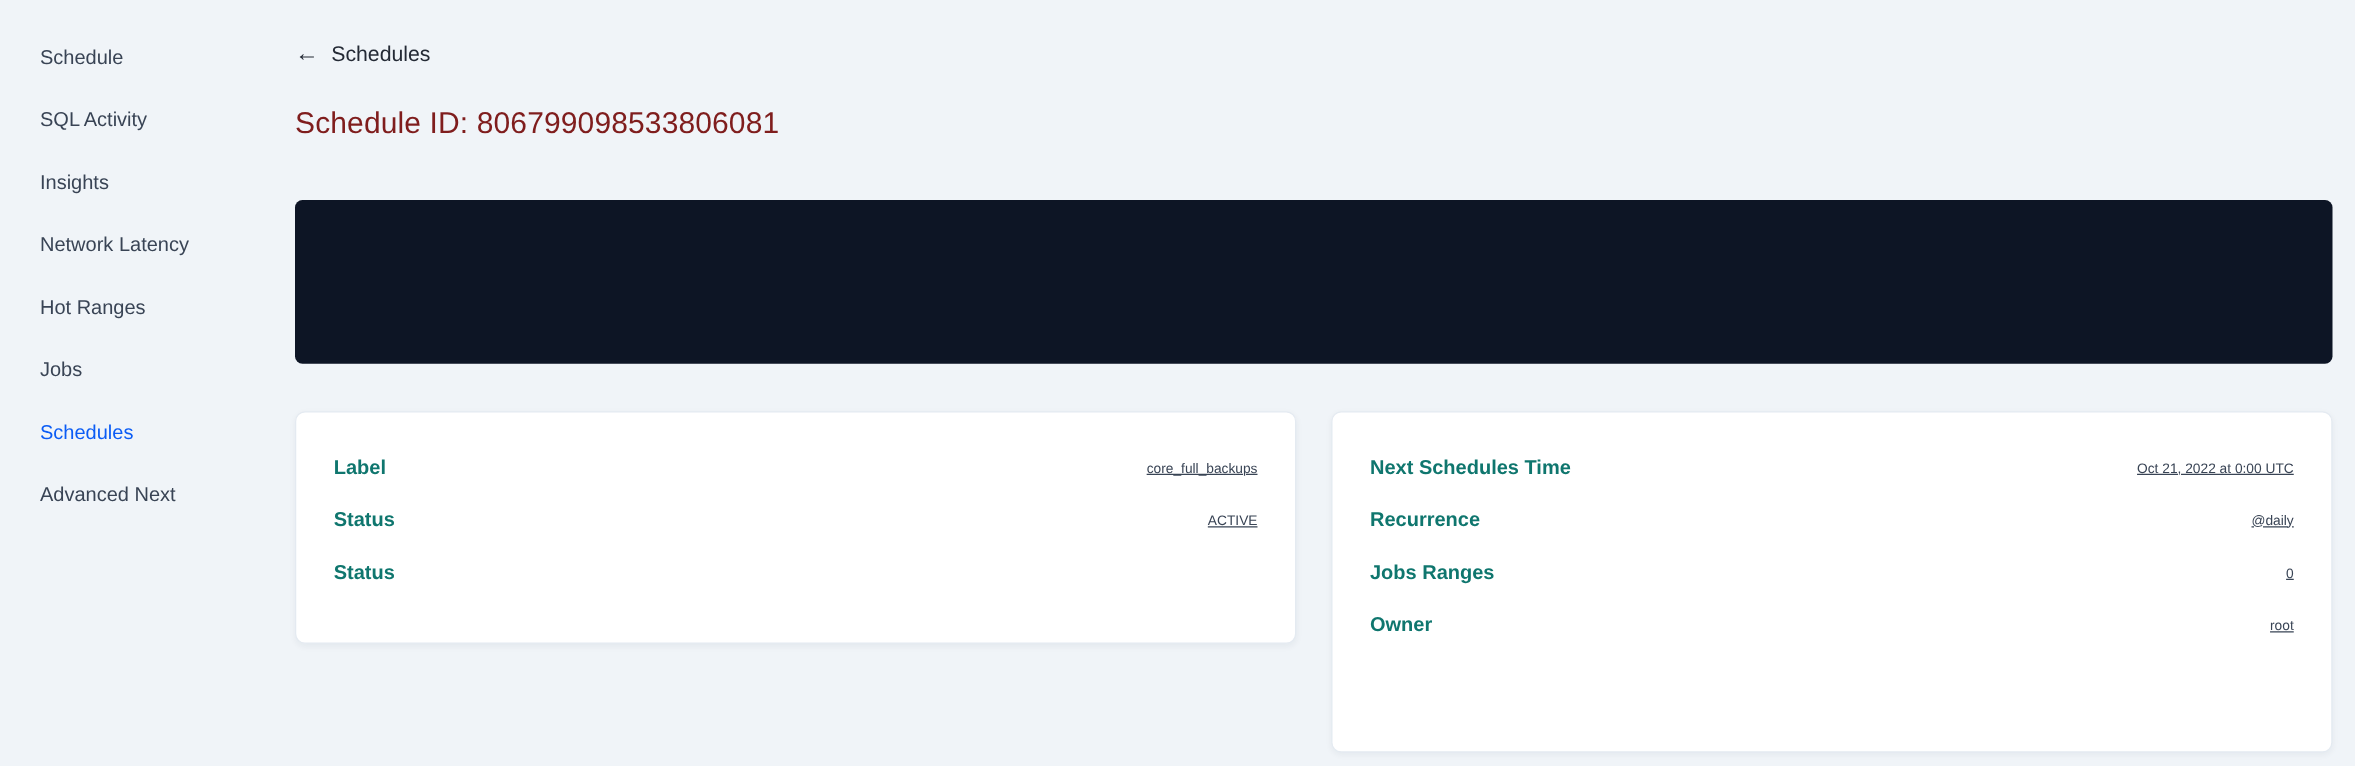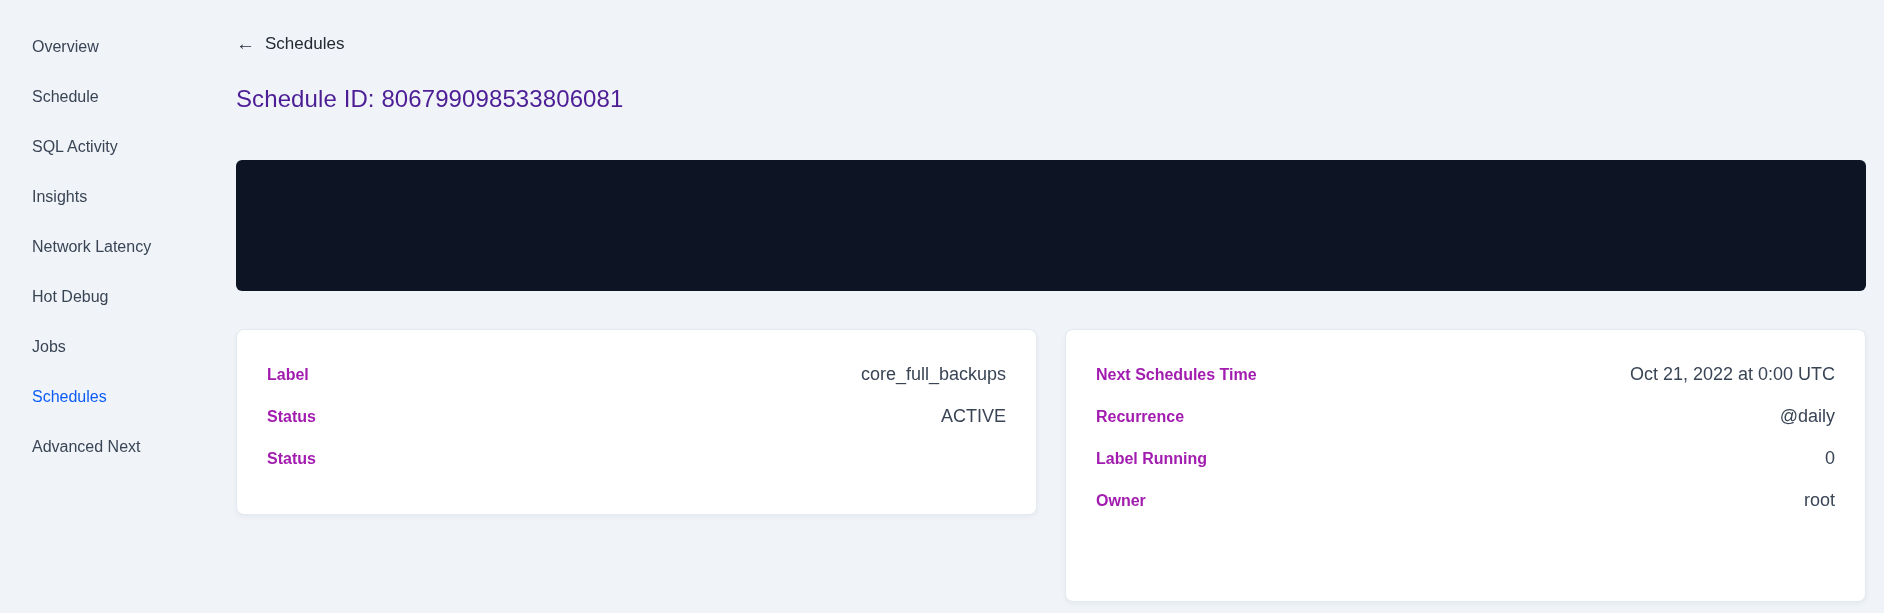--- a/index.html
+++ b/index.html
@@ -24,21 +24,21 @@
   
   .main { flex:1; padding:34px 18px 0 36px; min-width:0; }
 
   .back-link {
     display:inline-flex; align-items:center; gap:10px;
     font-size:17px; color:#242a35; cursor:pointer; text-decoration:none;
   }
   .back-arrow { font-size:19px; line-height:1; position:relative; top:-1px; }
 
   .page-title {
-    margin-top:30px; font-size:24px; font-weight:500; color:#4c1d95;
+    margin-top:30px; font-size:24px; font-weight:500; color:#7f1d1d;
     letter-spacing:0.1px;
   }
 
   .code-block {
     margin-top:47px; height:131px; width:100%;
     background:#0d1525; border-radius:6px;
     padding:25px 28px;
     font-family:"DejaVu Sans Mono", monospace;
     font-size:16px; font-weight:bold; line-height:27px;
     letter-spacing:0.4px; color:#dde2ea;
@@ -51,53 +51,50 @@
     box-shadow:0 2px 5px rgba(24,42,66,0.05);
     padding:24px 30px 0 30px;
     width:calc((100% - 28px) / 2);
   }
   .card.left  { height:186px; }
   .card.right { height:273px; }
   .card-row {
     height:42px; display:flex; align-items:center;
     justify-content:space-between;
   }
-  .row-label { font-size:16px; font-weight:600; color:#a21caf; }
-  .row-value { font-size:18px; font-weight:400; color:#394455; text-align:right; }
+  .row-label { font-size:16px; font-weight:600; color:#0f766e; }
+  .row-value { font-size:11px; font-weight:400; color:#394455; text-align:right;text-decoration:underline; }
 </style>
 </head>
 <body>
 
 <div class="app">
 
   <nav class="sidebar">
 
-      <div class="sidebar-item">
-        <span>Overview</span>
-      </div>
 
 
       <div class="sidebar-item">
         <span>Schedule</span>
       </div>
 
       <div class="sidebar-item">
         <span>SQL Activity</span>
       </div>
 
       <div class="sidebar-item">
         <span>Insights</span>
       </div>
 
       <div class="sidebar-item">
         <span>Network Latency</span>
       </div>
 
       <div class="sidebar-item">
-        <span>Hot Debug</span>
+        <span>Hot Ranges</span>
       </div>
 
       <div class="sidebar-item">
         <span>Jobs</span>
       </div>
 
       <div class="sidebar-item active">
         <span>Schedules</span>
       </div>
 
@@ -152,21 +149,21 @@
             <span class="row-label">Next Schedules Time</span>
             <span class="row-value">Oct 21, 2022 at 0:00 UTC</span>
           </div>
 
           <div class="card-row">
             <span class="row-label">Recurrence</span>
             <span class="row-value">@daily</span>
           </div>
 
           <div class="card-row">
-            <span class="row-label">Label Running</span>
+            <span class="row-label">Jobs Ranges</span>
             <span class="row-value">0</span>
           </div>
 
           <div class="card-row">
             <span class="row-label">Owner</span>
             <span class="row-value">root</span>
           </div>
         </section>
 
     </div>

